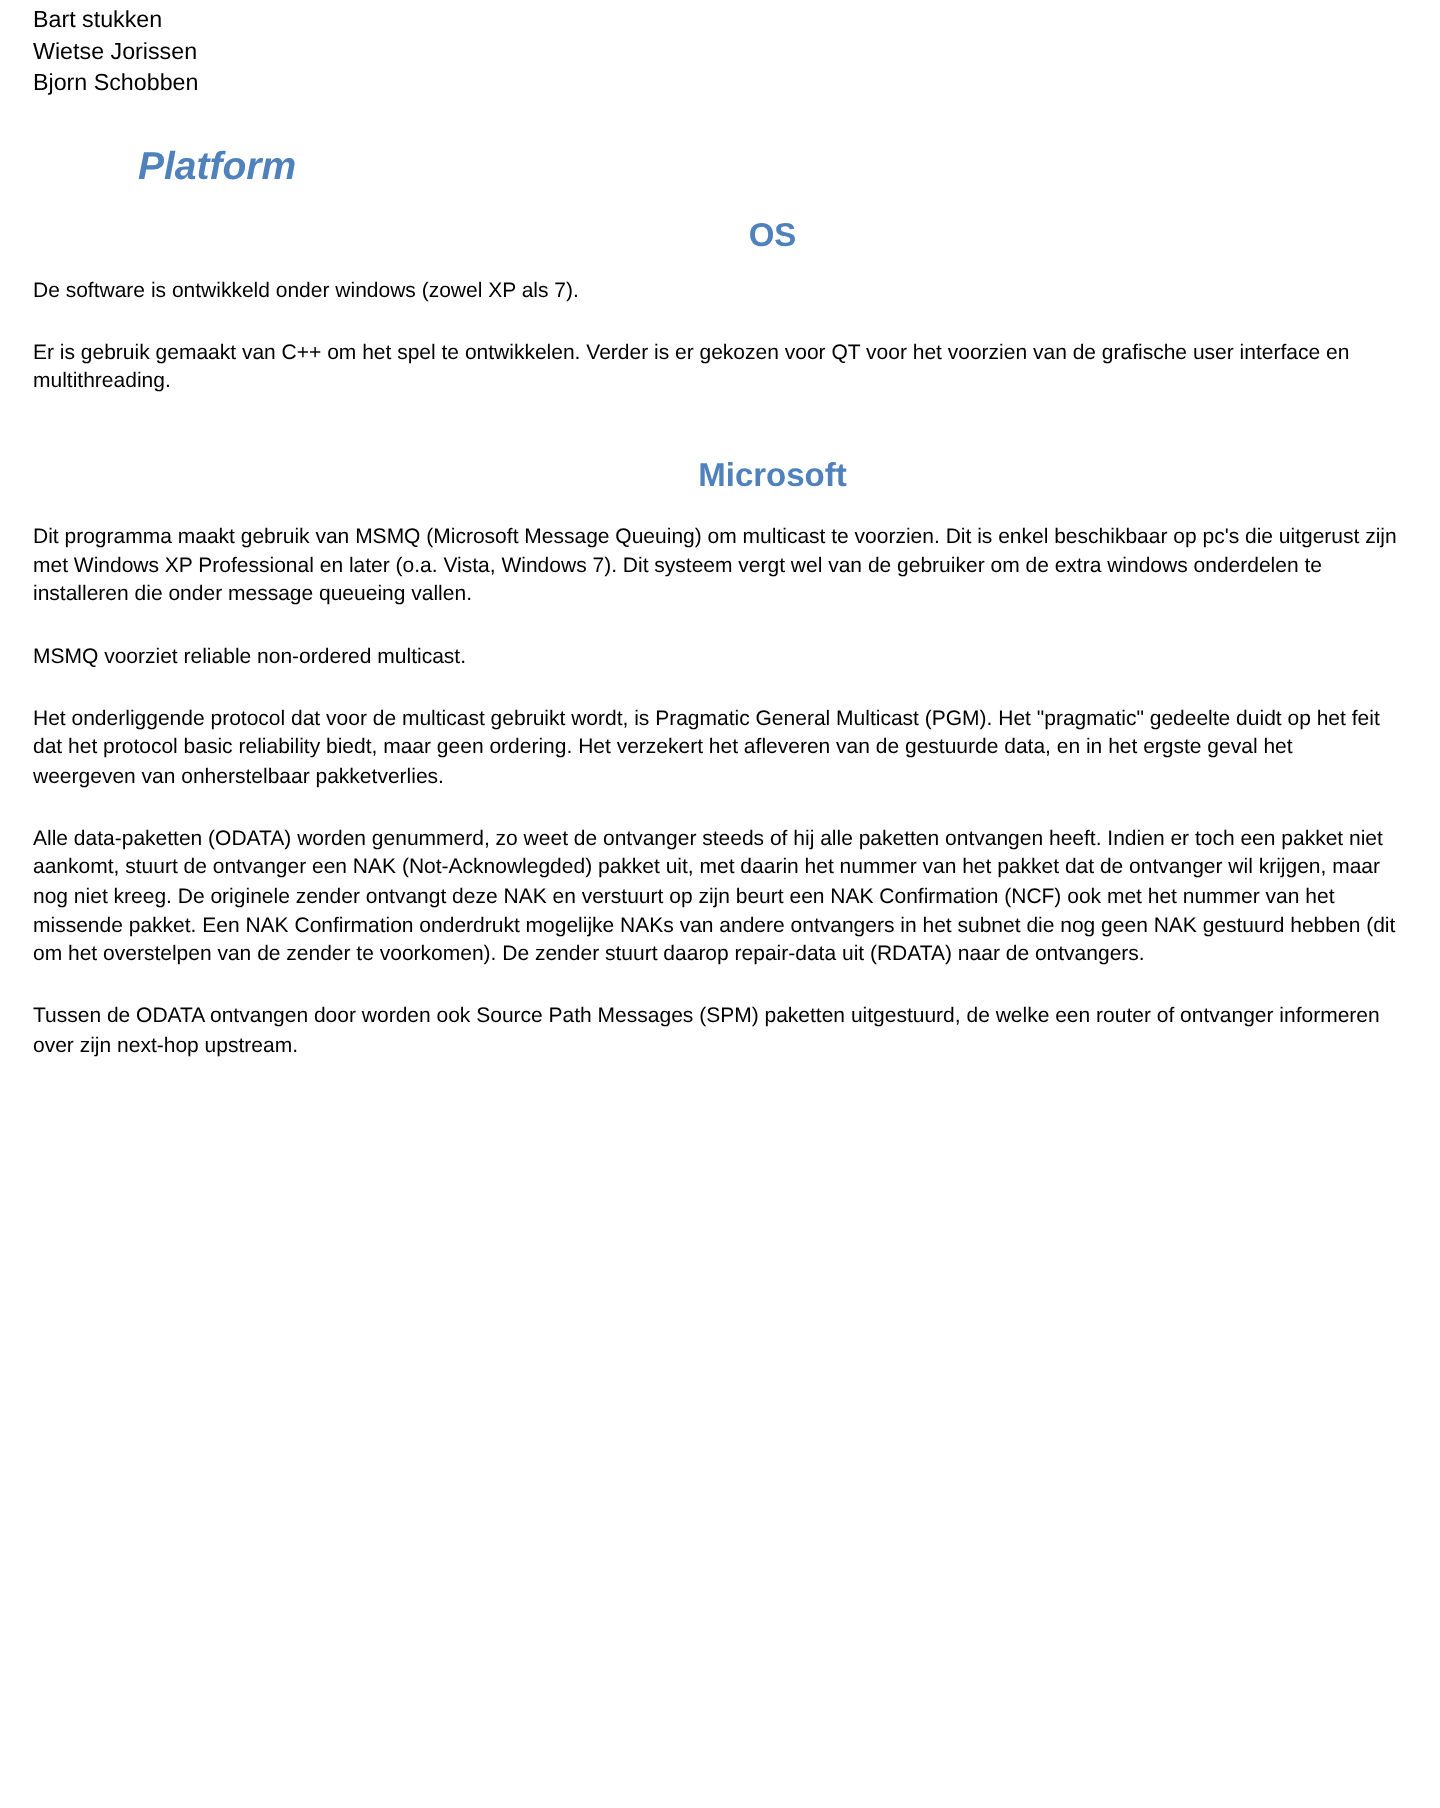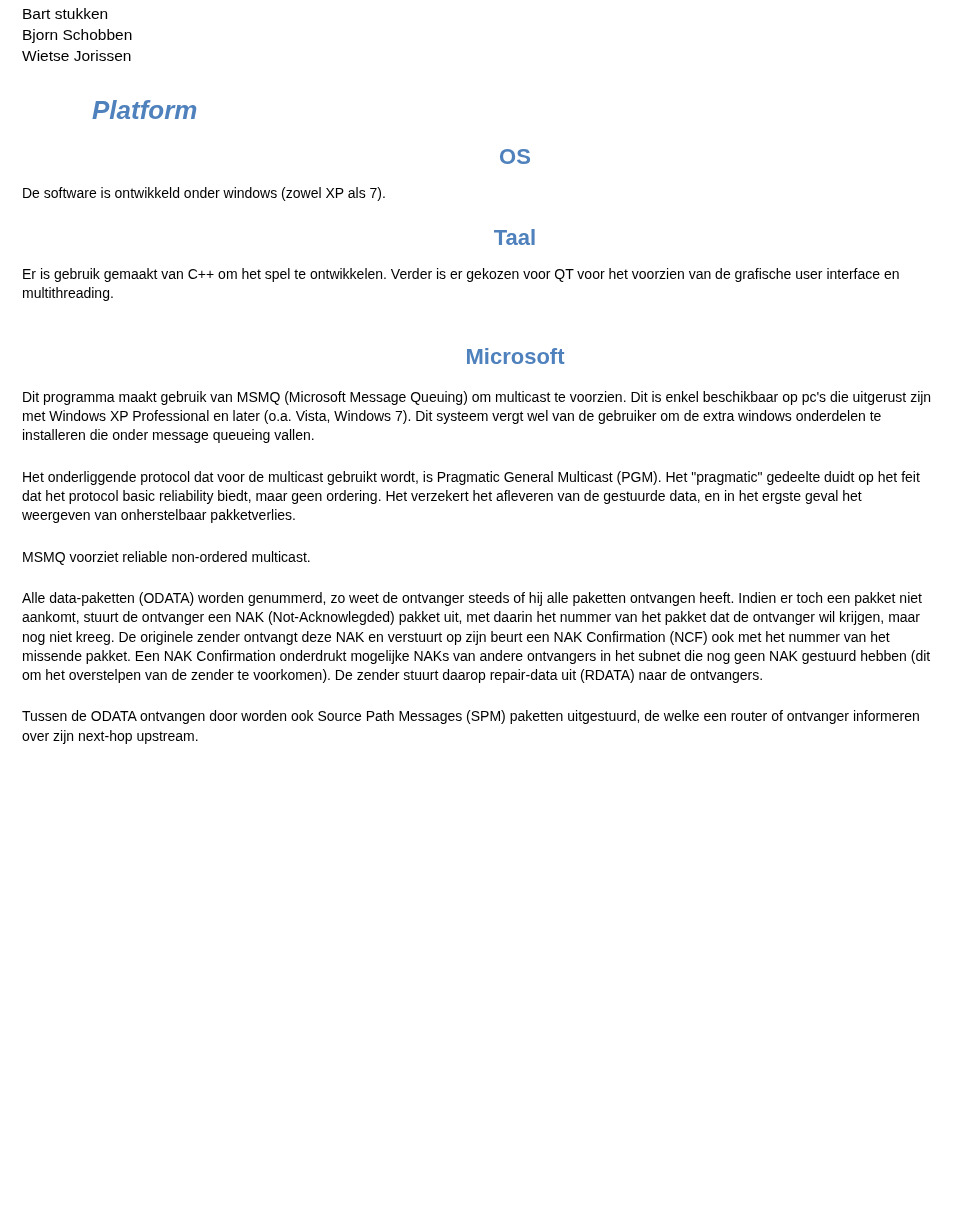--- a/index.html
+++ b/index.html
@@ -56,33 +56,32 @@
     margin-bottom: 22px;
   }
 </style>
 </head>
 <body>
 
 <div class="page">
 
   <div class="authors">
     <div>Bart stukken</div>
+    <div>Wietse Jorissen</div>
     <div>Bjorn Schobben</div>
-    <div>Wietse Jorissen</div>
   </div>
 
 
   <h2 class="subtitle">Platform</h2>
 
   <h3 class="section">OS</h3>
   <p class="body">De software is ontwikkeld onder windows (zowel XP als 7).</p>
 
-  <h3 class="section">Taal</h3>
   <p class="body">Er is gebruik gemaakt van C++ om het spel te ontwikkelen. Verder is er gekozen voor QT voor het voorzien van de grafische user interface en multithreading.</p>
 
   <h3 class="section multicast">Microsoft</h3>
   <p class="body">Dit programma maakt gebruik van MSMQ (Microsoft Message Queuing) om multicast te voorzien. Dit is enkel beschikbaar op pc's die uitgerust zijn met Windows XP Professional en later (o.a. Vista, Windows 7). Dit systeem vergt wel van de gebruiker om de extra windows onderdelen te installeren die onder message queueing vallen.</p>
+  <p class="body tight">MSMQ voorziet reliable non-ordered multicast.</p>
   <p class="body">Het onderliggende protocol dat voor de multicast gebruikt wordt, is Pragmatic General Multicast (PGM). Het "pragmatic" gedeelte duidt op het feit dat het protocol basic reliability biedt, maar geen ordering. Het verzekert het afleveren van de gestuurde data, en in het ergste geval het weergeven van onherstelbaar pakketverlies.</p>
-  <p class="body tight">MSMQ voorziet reliable non-ordered multicast.</p>
   <p class="body">Alle data-paketten (ODATA) worden genummerd, zo weet de ontvanger steeds of hij alle paketten ontvangen heeft. Indien er toch een pakket niet aankomt, stuurt de ontvanger een NAK (Not-Acknowlegded) pakket uit, met daarin het nummer van het pakket dat de ontvanger wil krijgen, maar nog niet kreeg. De originele zender ontvangt deze NAK en verstuurt op zijn beurt een NAK Confirmation (NCF) ook met het nummer van het missende pakket. Een NAK Confirmation onderdrukt mogelijke NAKs van andere ontvangers in het subnet die nog geen NAK gestuurd hebben (dit om het overstelpen van de zender te voorkomen). De zender stuurt daarop repair-data uit (RDATA) naar de ontvangers.</p>
   <p class="body">Tussen de ODATA ontvangen door worden ook Source Path Messages (SPM) paketten uitgestuurd, de welke een router of ontvanger informeren over zijn next-hop upstream.</p>
 
 </div>
 
 </body></html>

